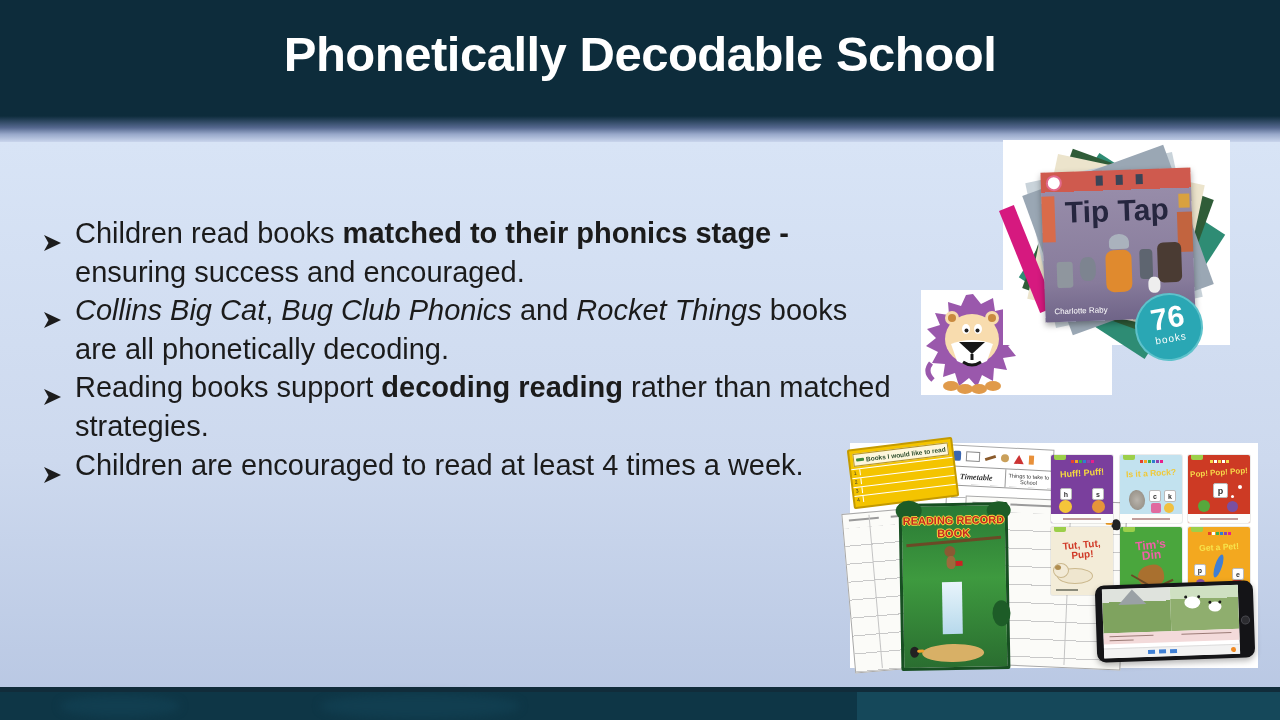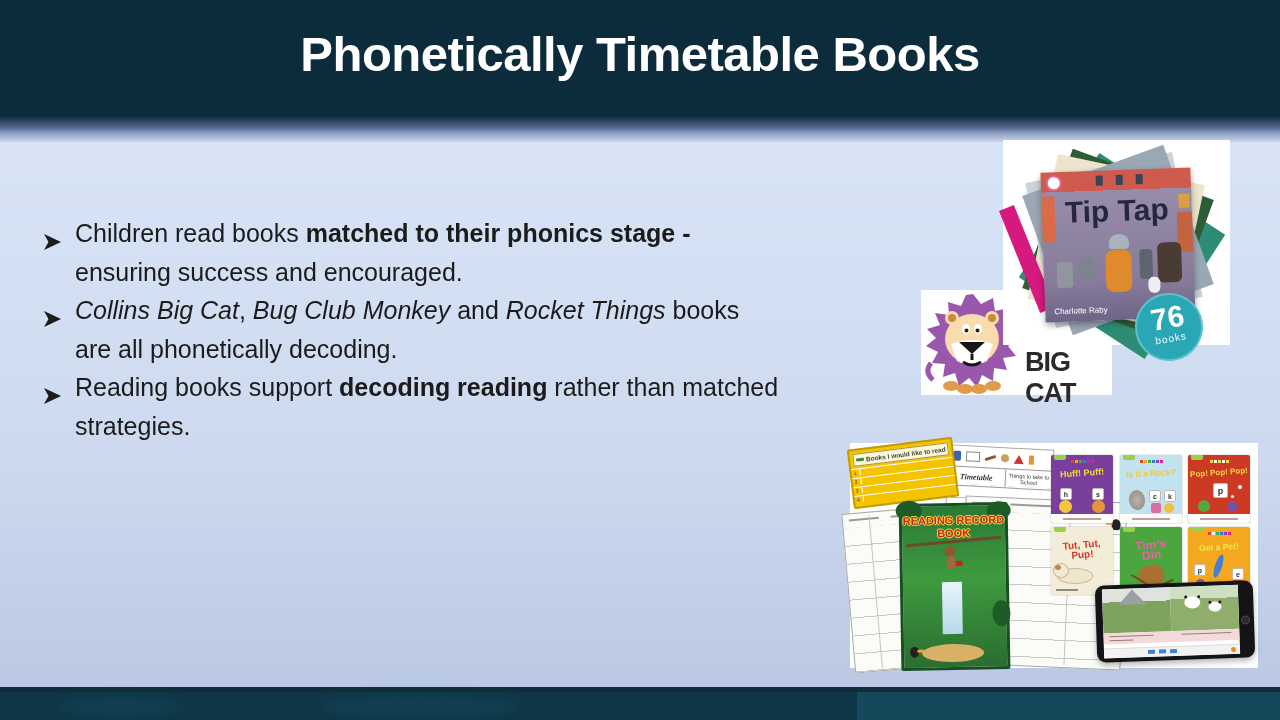--- a/index.html
+++ b/index.html
@@ -10,21 +10,21 @@
   .titlebar{position:absolute;top:0;left:0;width:1280px;height:116px;background:#0d2c3b;}
   .titlebar h1{margin:0;padding-top:26px;text-align:center;font-size:49px;font-weight:700;
                color:#ffffff;letter-spacing:-.5px;}
   .header-fade{position:absolute;top:116px;left:0;width:1280px;height:26px;
                background:linear-gradient(180deg,#0d2c3b 0%,#55688f 45%,#97a7c9 70%,#c9d5ec 100%);}
   .body-bg{position:absolute;top:142px;left:0;width:1280px;height:578px;
            background:linear-gradient(180deg,#d8e4f6 0%,#cdd9ee 55%,#b7c6e2 100%);}
 
   
   .bullets{position:absolute;left:44px;top:214px;width:870px;margin:0;padding:0;list-style:none;
-           font-size:25px;line-height:38.6px;color:#1b1b1b;}
+           font-size:29px;line-height:38.6px;color:#1b1b1b;}
   .bullets li{position:relative;padding-left:31px;}
   .arrow{position:absolute;left:0;top:9px;width:18px;height:18px;}
   .bullets strong{font-weight:700;}
   .bullets em{}
 
   
   .panel{position:absolute;background:#ffffff;}
   #bigcat-panel{left:921px;top:290px;width:191px;height:105px;z-index:2;}
   #tiptap-panel{left:1003px;top:140px;width:227px;height:205px;z-index:3;}
   #collage-panel{left:850px;top:443px;width:408px;height:225px;z-index:2;}
@@ -177,46 +177,52 @@
   .footer-right{position:absolute;left:857px;top:0;width:423px;height:33px;background:#15485a;}
   .footer-strip{position:absolute;left:0;top:0;width:1280px;height:5px;background:#112c3a;}
   .footer-blob{position:absolute;border-radius:50%;background:rgba(20,70,90,.5);filter:blur(4px);}
 </style>
 </head>
 <body>
 
 <div class="slide">
 
   <div class="titlebar">
-    <h1>Phonetically Timetable Books</h1>
+    <h1>Phonetically Decodable School</h1>
   </div>
   <div class="header-fade"></div>
   <div class="body-bg"></div>
 
   <ul class="bullets">
     <li>
       <span class="arrow"><svg width="18" height="18" viewBox="0 0 18 18">
             <polygon points="0,1 17,9 0,17 4.5,9" fill="#1c1c1c"></polygon>
           </svg></span>
       <span>Children read books </span><strong>matched to their phonics stage - </strong><br>
       <span>ensuring success and encouraged.</span>
     </li>
     <li>
       <span class="arrow"><svg width="18" height="18" viewBox="0 0 18 18">
             <polygon points="0,1 17,9 0,17 4.5,9" fill="#1c1c1c"></polygon>
           </svg></span>
-      <em>Collins Big Cat</em><span>, </span><em>Bug Club Monkey</em><span> and </span><em>Rocket Things</em><span> books </span><br>
+      <em>Collins Big Cat</em><span>, </span><em>Bug Club Phonics</em><span> and </span><em>Rocket Things</em><span> books </span><br>
       <span>are all phonetically decoding.</span>
     </li>
     <li>
       <span class="arrow"><svg width="18" height="18" viewBox="0 0 18 18">
             <polygon points="0,1 17,9 0,17 4.5,9" fill="#1c1c1c"></polygon>
           </svg></span>
       <span>Reading books support </span><strong>decoding reading</strong><span> rather than matched </span><br>
       <span>strategies.</span>
+    </li>
+    <li>
+      <span class="arrow"><svg width="18" height="18" viewBox="0 0 18 18">
+            <polygon points="0,1 17,9 0,17 4.5,9" fill="#1c1c1c"></polygon>
+          </svg></span>
+      <span>Children are encouraged to read at least 4 times a week.</span>
     </li>
   </ul>
 
   <div class="panel" id="bigcat-panel">
     <svg class="lion" width="104" height="102" viewBox="0 0 104 102">
       <path d="M52 2 L60 12 L72 6 L74 19 L88 16 L84 29 L97 31 L88 41 L99 48 L87 54 L95 64 L82 66 L86 78 L73 76 L72 89 L61 83 L56 95 L48 86 L38 94 L34 81 L22 85 L24 72 L11 71 L17 60 L5 54 L15 46 L6 37 L19 33 L14 21 L28 23 L27 10 L40 14 L45 3 Z" fill="#9a58ac"></path>
       <path d="M12 88 Q3 80 10 71" stroke="#9a58ac" stroke-width="5" fill="none"></path>
       <ellipse cx="51" cy="47" rx="27" ry="25" fill="#f8dcae"></ellipse>
       <circle cx="31" cy="26" r="7" fill="#f8dcae"></circle>
         <circle cx="31" cy="26" r="4" fill="#c98a3f"></circle>
@@ -230,21 +236,20 @@
       <path d="M38 50 L64 50 L51 62 Z" fill="#161616"></path>
       <path d="M51 62 L51 68" stroke="#161616" stroke-width="3"></path>
       <path d="M42 70 Q51 76 60 70" stroke="#161616" stroke-width="3" fill="none"></path>
       <ellipse cx="30" cy="94" rx="8" ry="5" fill="#e09a4a"></ellipse>
         <ellipse cx="44" cy="97" rx="8" ry="5" fill="#e09a4a"></ellipse>
       <ellipse cx="58" cy="97" rx="8" ry="5" fill="#e09a4a"></ellipse>
         <ellipse cx="72" cy="94" rx="8" ry="5" fill="#e09a4a"></ellipse>
     </svg>
     <div class="brand">
       <div class="collins">Collins</div>
-      <div class="bigcat-text">BIG CAT</div>
     </div>
   </div>
 
   <div class="panel" id="tiptap-panel">
     <div class="fbk fb-teal"></div>
     <div class="fbk fb-green"></div>
     <div class="fbk fb-cream"></div>
     <div class="fbk fb-blue"></div>
     <div class="fbk fb-gray"></div>
     <div class="fbk fb-pink"></div>

